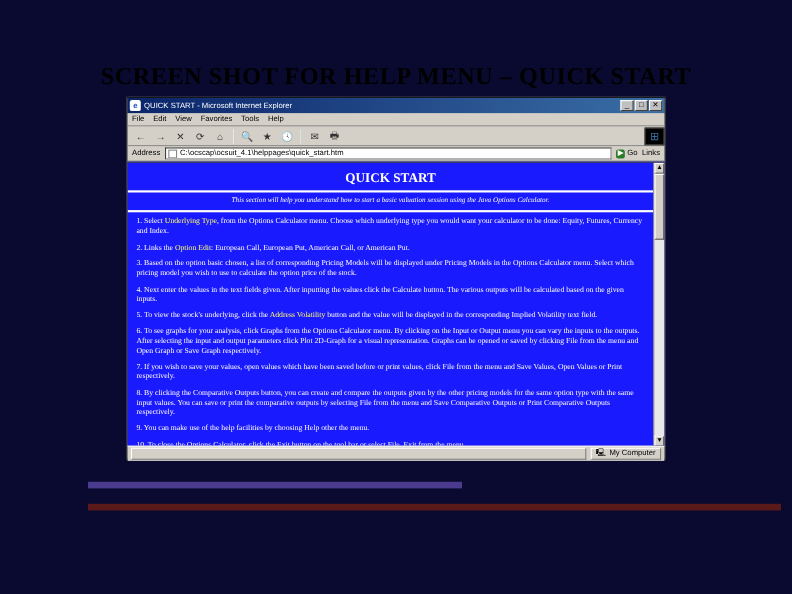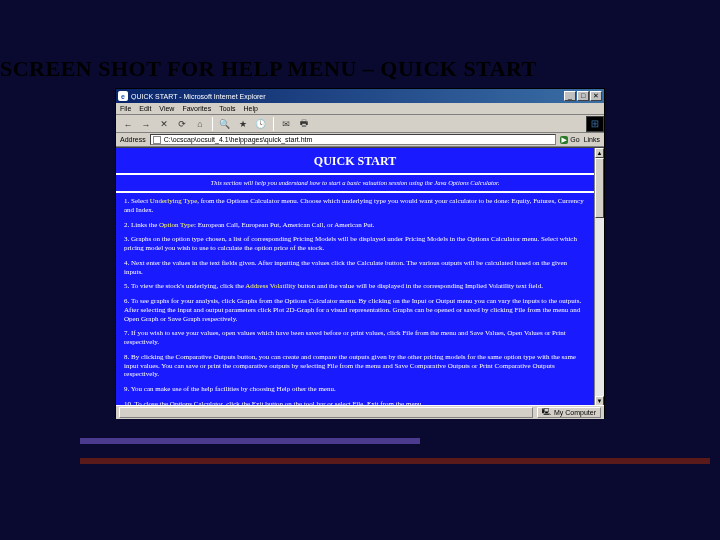--- a/index.html
+++ b/index.html
@@ -8,20 +8,21 @@
     background: #0a0a30;
     font-family: "Times New Roman", serif;
     position: relative;
     overflow: hidden;
   }
   .slide-title {
     position: absolute;
     top: 56px;
     left: 0;
     width: 720px;
+    text-align: center;
     color: #000;
     font-size: 22px;
     font-weight: bold;
     letter-spacing: 0.5px;
   }
   
   .bar {
     position: absolute;
     height: 6px;
   }
@@ -293,22 +294,22 @@
     </span>
     <span>Links</span>
   </div>
 
   <div class="viewport">
     <div class="content">
       <div class="qs-title">QUICK START</div>
       <div class="intro">This section will help you understand how to start a basic valuation session using the Java Options Calculator.</div>
       <ol class="qs" id="qs-list">
           <li><span>Select </span><span class="lk">Underlying Type</span><span>, from the Options Calculator menu. Choose which underlying type you would want your calculator to be done: Equity, Futures, Currency and Index.</span></li>
-          <li><span>Links the </span><span class="lk">Option Type</span><span>: European Call, European Put, American Call, or American Put.</span></li>
-          <li><span></span><span>Graphs on the option type chosen, a list of corresponding Pricing Models will be displayed under Pricing Models in the Options Calculator menu. Select which pricing model you wish to use to calculate the option price of the stock.</span></li>
+          <li><span>Links the </span><span class="lk">Option Edit</span><span>: European Call, European Put, American Call, or American Put.</span></li>
+          <li><span></span><span>Based on the option basic chosen, a list of corresponding Pricing Models will be displayed under Pricing Models in the Options Calculator menu. Select which pricing model you wish to use to calculate the option price of the stock.</span></li>
           <li><span></span><span>Next enter the values in the text fields given. After inputting the values click the Calculate button. The various outputs will be calculated based on the given inputs.</span></li>
           <li><span>To view the stock's underlying, click the </span><span class="lk">Address Volatility</span><span> button and the value will be displayed in the corresponding Implied Volatility text field.</span></li>
           <li><span></span><span>To see graphs for your analysis, click Graphs from the Options Calculator menu. By clicking on the Input or Output menu you can vary the inputs to the outputs. After selecting the input and output parameters click Plot 2D-Graph for a visual representation. Graphs can be opened or saved by clicking File from the menu and Open Graph or Save Graph respectively.</span></li>
           <li><span></span><span>If you wish to save your values, open values which have been saved before or print values, click File from the menu and Save Values, Open Values or Print respectively.</span></li>
           <li><span></span><span>By clicking the Comparative Outputs button, you can create and compare the outputs given by the other pricing models for the same option type with the same input values. You can save or print the comparative outputs by selecting File from the menu and Save Comparative Outputs or Print Comparative Outputs respectively.</span></li>
           <li><span></span><span>You can make use of the help facilities by choosing Help other the menu.</span></li>
           <li><span></span><span>To close the Options Calculator, click the Exit button on the tool bar or select File, Exit from the menu.</span></li>
         </ol>
     </div>
     <div class="scrollbar">

